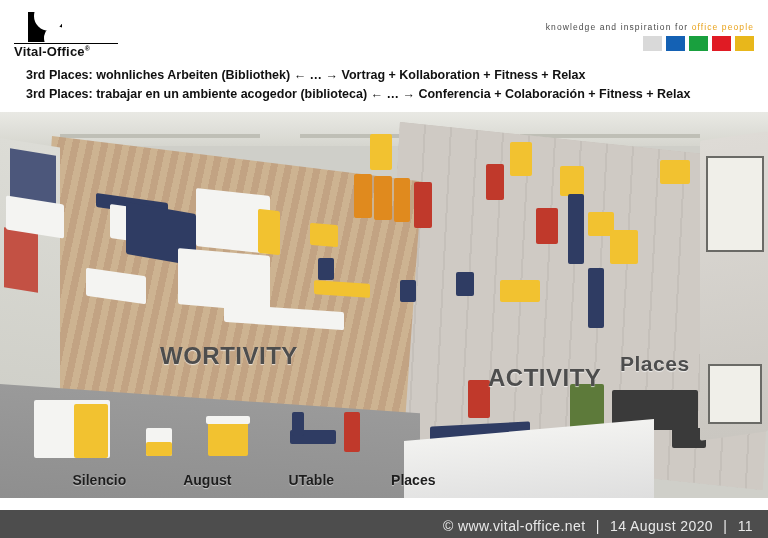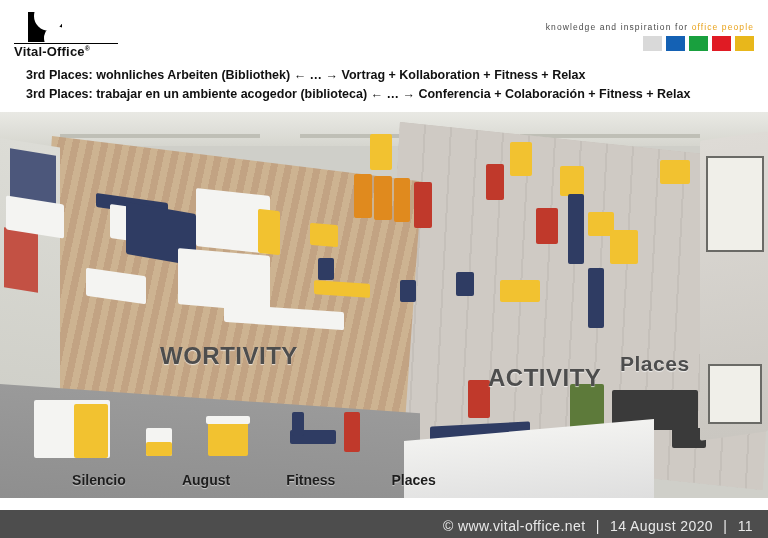--- a/index.html
+++ b/index.html
@@ -368,21 +368,21 @@
     <div class="f navy" style="left:292px;top:300px;width:12px;height:24px;"></div>
     <div class="f red" style="left:344px;top:300px;width:16px;height:40px;"></div>
 
     <div class="photo-label lbl-activity">ACTIVITY</div>
     <div class="photo-label lbl-wortivity">WORTIVITY</div>
     <div class="photo-label lbl-relax">Places</div>
 
     <div class="bottom-labels">
       <span>Silencio</span>
       <span>August</span>
-      <span>Fitness</span>
+      <span>UTable</span>
       <span>Places</span>
     </div>
 
     <div class="bottom-strip"></div>
   </div>
 
   <div class="footer">
     <div class="footer-inner">
       <span>© www.vital-office.net</span>
       <span>|</span>

